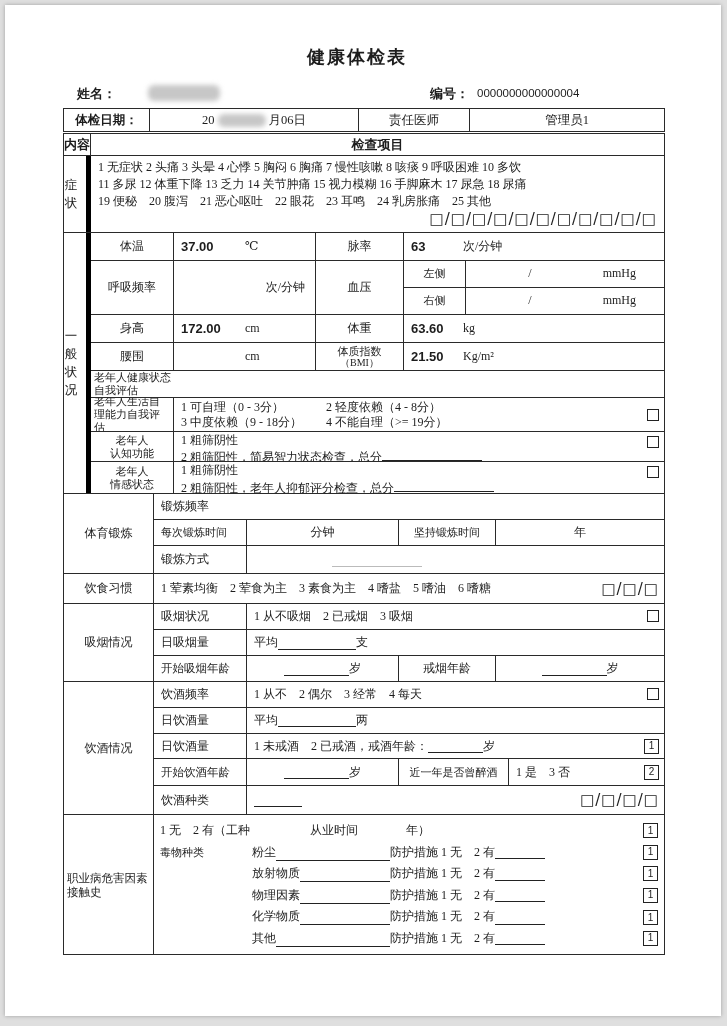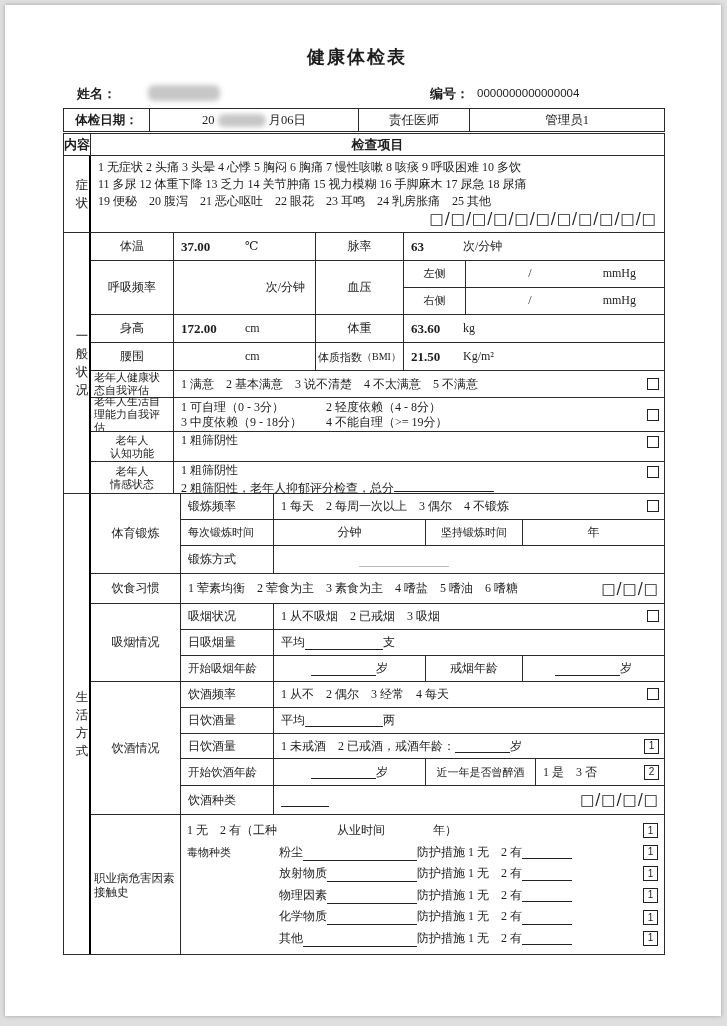--- a/index.html
+++ b/index.html
@@ -19,30 +19,30 @@
            border:1px solid #2a2a2a;display:flex;box-sizing:border-box;font-size:12.5px}
   .tbl{position:absolute;top:128px;left:58px;width:602px;border:1px solid #2a2a2a;box-sizing:border-box}
   .r{display:flex;border-bottom:1px solid #2a2a2a;box-sizing:border-box;min-width:0}
   .c{border-right:1px solid #2a2a2a;box-sizing:border-box;display:flex;align-items:center;
      overflow:hidden;min-width:0}
   .c:last-child{border-right:none}
   .cc{justify-content:center;text-align:center}
   .cl{justify-content:flex-start;padding-left:7px}
   .col{display:flex;flex-direction:column;flex:1;min-width:0}
   .col>.r:last-child,.tbl>.r:last-child{border-bottom:none}
-  .vl{width:27px;border-right:2px solid #000000;box-sizing:border-box;display:flex;
-      align-items:center;justify-content:flex-end;flex:none}
+  .vl{width:27px;border-right:5px solid #000000;box-sizing:border-box;display:flex;
+      align-items:center;justify-content:flex-start;flex:none}
   .vl>div{width:14px;word-break:break-all;text-align:center;font-size:12.5px;line-height:1.45}
   .hdr{font-weight:bold;font-size:13px}
   .fs12{font-size:12px}.fs11{font-size:11px}
   .opt{white-space:pre-wrap;font-size:12px}
   .sline{font-size:12px;line-height:17px;white-space:pre-wrap}
   .boxes{font-size:15px;letter-spacing:1px;line-height:18px;
          font-family:"DejaVu Sans",sans-serif;color:#222}
-  .val{font-family:Liberation Serif, serif;font-size:13px;font-weight:600}
+  .val{font-family:Liberation Sans, sans-serif;font-size:13px;font-weight:600}
   .cb{width:12px;height:12px;border:1px solid #222;flex:none;box-sizing:border-box}
   .vb{width:13px;height:13px;border:1.5px solid #222;flex:none;box-sizing:content-box;
       display:flex;align-items:center;justify-content:center;font-size:10px;line-height:1;
       font-family:"Liberation Sans","DejaVu Sans",sans-serif}
   .bl{display:inline-block;border-bottom:1px solid #222;height:13px;vertical-align:baseline}
   .mlau{margin-left:auto;margin-right:5px}
   .nb{display:flex;width:138px;align-items:flex-end;flex:none}
   .nb .bl{flex:1}
   .w27{width:27px}.w52{width:52px}.w62{width:62px;flex:none}.w64{width:64px}
   .w83{width:83px;flex:none}.w88{width:88px;flex:none}.w90{width:90px;flex:none}
@@ -148,36 +148,32 @@
               <span class="val w52">63.60</span>
               <span class="fs12">kg</span>
             </div>
         </div>
         <div class="r" style="height:28px">
           <div class="c cc w83 fs12">腰围</div>
           <div class="c cl w142">
               <span class="w64" style="display:inline-block"></span>
               <span class="fs12">cm</span>
             </div>
-          <div class="c cc w88" style="flex-direction:row;line-height:12px">
+          <div class="c cc w88" style="flex-direction:column;line-height:12px">
             <span class="fs11">体质指数</span>
             <span style="font-size:10px">（BMI）</span>
           </div>
           <div class="c cl f1">
               <span class="val w52">21.50</span>
               <span class="fs12">Kg/m²</span>
             </div>
         </div>
         <div class="r" style="height:27px">
           <div class="c w83">
               <div class="elderlbl">老年人健康状态自我评估</div>
-            </div>
-          <div class="c cl f1">
-              <span class="opt">1 满意    2 基本满意    3 说不清楚    4 不太满意    5 不满意</span>
-              <span class="cb mlau"></span>
             </div>
         </div>
         <div class="r" style="height:34px">
           <div class="c w83">
               <div class="elderlbl">老年人生活自理能力自我评估</div>
             </div>
           <div class="c cl f1">
             <div class="two">
               <div class="opt">1 可自理（0 - 3分）              2 轻度依赖（4 - 8分）</div>
               <div class="opt">3 中度依赖（9 - 18分）        4 不能自理（&gt;= 19分）</div>
@@ -186,20 +182,21 @@
           </div>
         </div>
         <div class="r" style="height:30px">
           <div class="c cc w83" style="flex-direction:column;line-height:13px">
             <span class="fs11">老年人</span>
             <span class="fs11">认知功能</span>
           </div>
           <div class="c cl f1" style="align-items:flex-start;padding-top:1px">
             <div style="line-height:14px">
               <div class="opt">1 粗筛阴性</div>
+              <div class="opt"><span>2 粗筛阳性，简易智力状态检查，总分</span><span class="bl" style="width:100px"></span></div>
             </div>
             <span class="cb mlau" style="margin-top:3px"></span>
           </div>
         </div>
         <div class="r" style="height:31px">
           <div class="c cc w83" style="flex-direction:column;line-height:13px">
             <span class="fs11">老年人</span>
             <span class="fs11">情感状态</span>
           </div>
           <div class="c cl f1" style="align-items:flex-start;padding-top:1px">
@@ -207,34 +204,27 @@
               <div class="opt">1 粗筛阴性</div>
               <div class="opt"><span>2 粗筛阳性，老年人抑郁评分检查，总分</span><span class="bl" style="width:100px"></span></div>
             </div>
             <span class="cb mlau" style="margin-top:3px"></span>
           </div>
         </div>
       </div>
     </div>
 
     <div class="r">
-      <div class="vl">
-          <div>生活方式</div>
-        </div>
       <div class="col">
 
         <div class="r" style="height:80px">
           <div class="c cc w90 fs12">体育锻炼</div>
           <div class="col">
             <div class="r" style="height:26px">
               <div class="c cl w93 fs12">锻炼频率</div>
-              <div class="c cl f1">
-                  <span class="opt">1 每天    2 每周一次以上    3 偶尔    4 不锻炼</span>
-                  <span class="cb mlau"></span>
-                </div>
             </div>
             <div class="r" style="height:27px">
               <div class="c cl w93 fs11">每次锻炼时间</div>
               <div class="c cc w152 fs12">分钟</div>
               <div class="c cc w97 fs11">坚持锻炼时间</div>
               <div class="c cc f1 fs12">年</div>
             </div>
             <div class="r" style="height:27px">
               <div class="c cl w93 fs12">锻炼方式</div>
               <div class="c f1" style="padding-left:85px">

